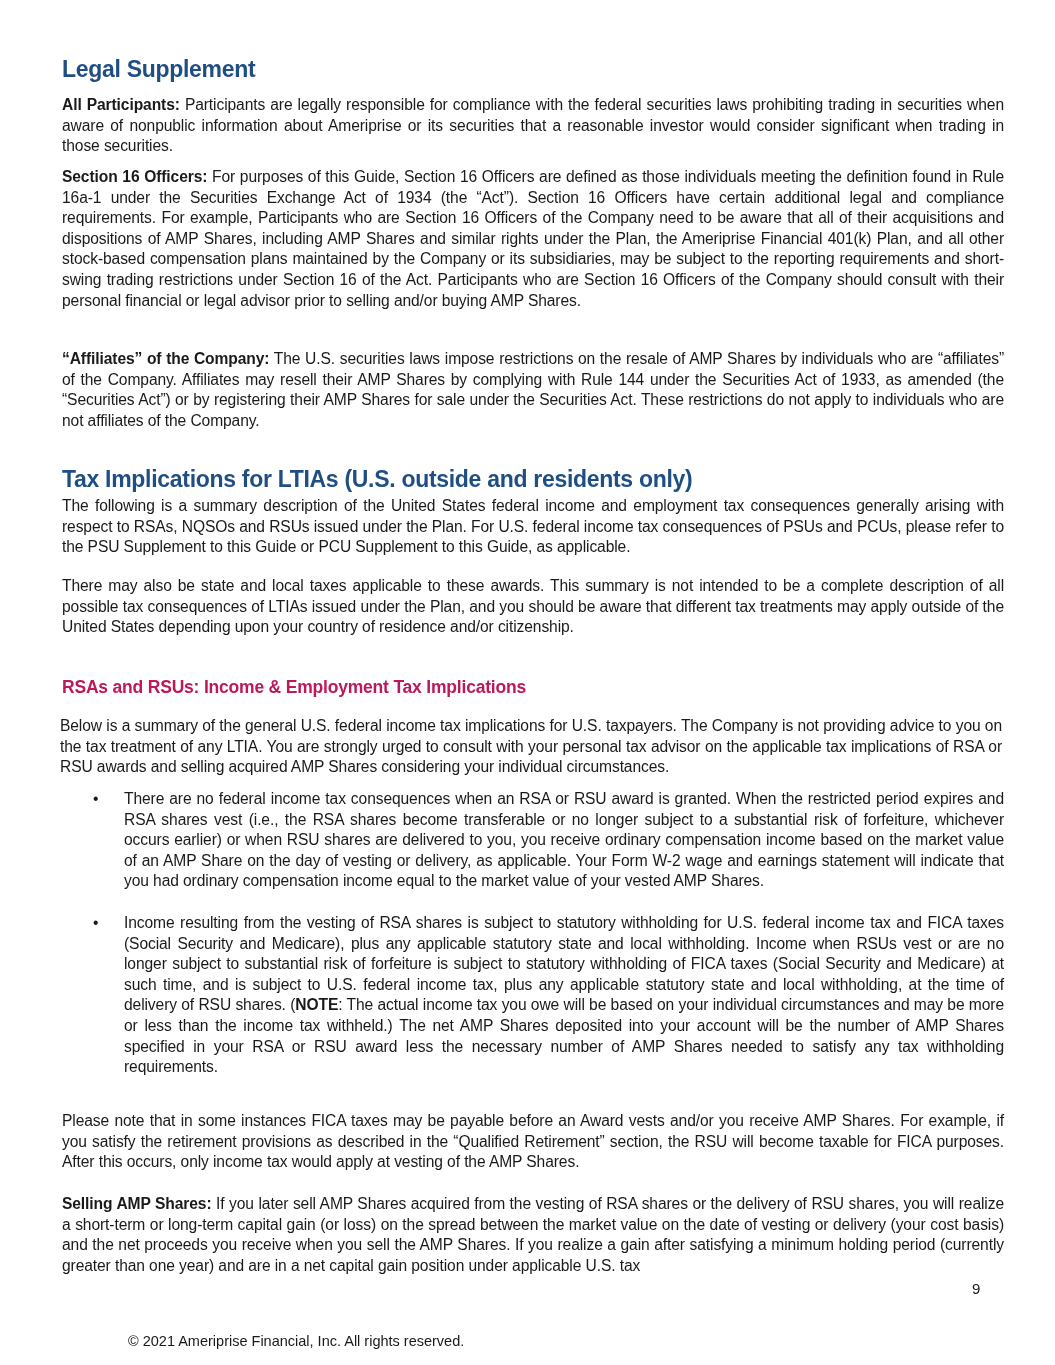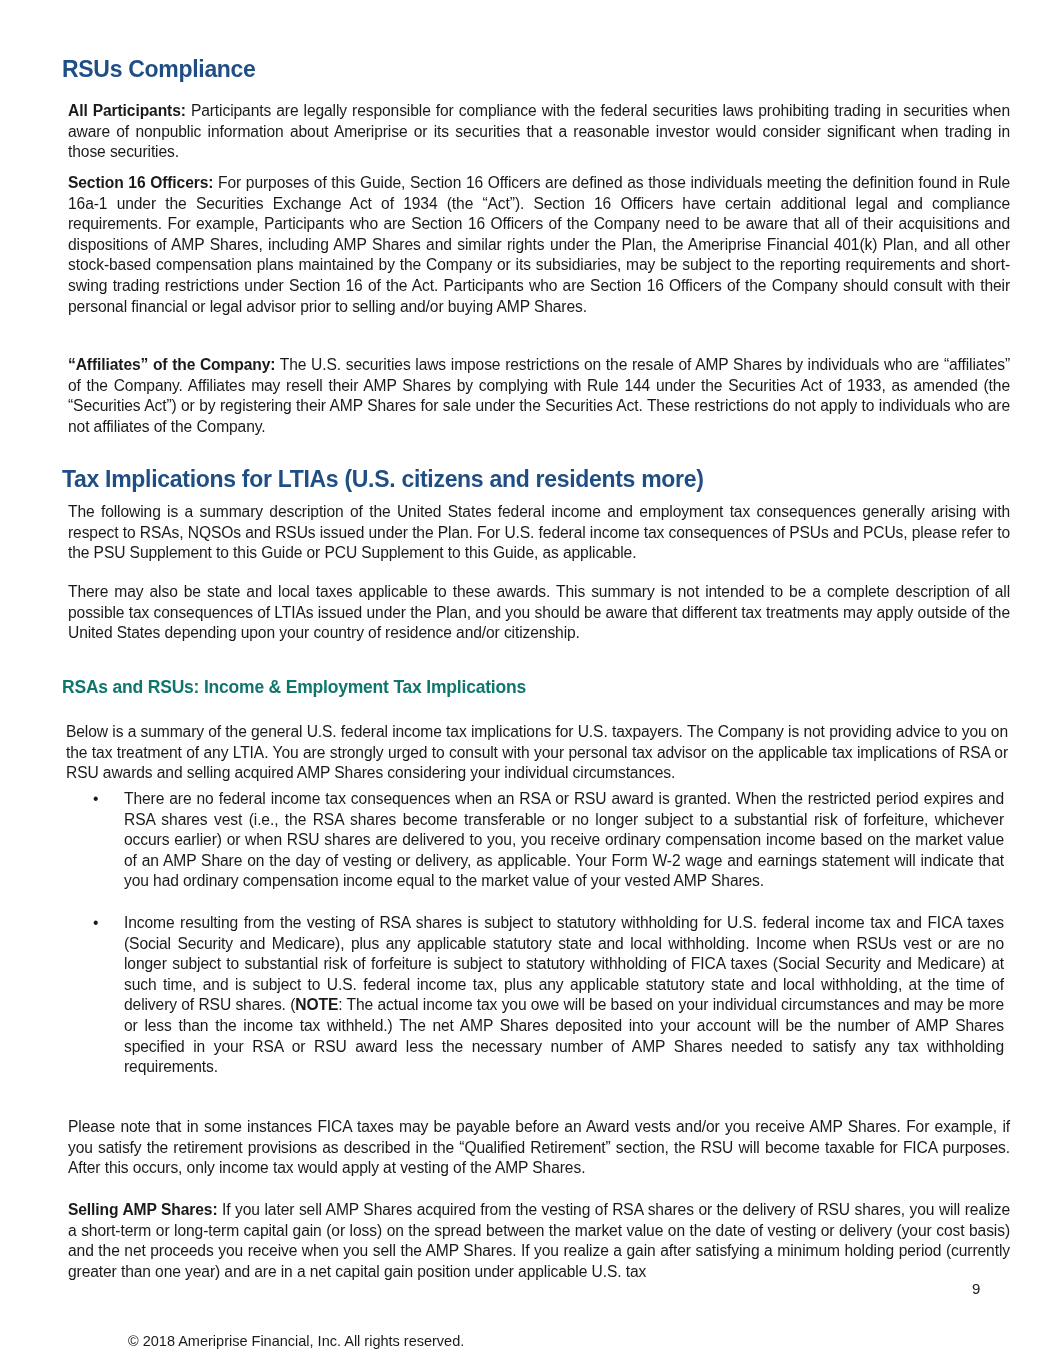--- a/index.html
+++ b/index.html
@@ -9,49 +9,49 @@
     color: #1a1a1a;
   }
   .page { position: absolute; left: 62px; top: 0; width: 942px; }
   .h1 {
     position: absolute; left: 0;
     font-weight: bold; color: #1f4e85; font-size: 23px; letter-spacing: -0.3px;
     margin: 0; white-space: nowrap;
   }
   .h2 {
     position: absolute; left: 0;
-    color: #0f766e; font-size: 17.5px; margin: 0; white-space: nowrap; letter-spacing: -0.2px;
+    color: #be185d; font-size: 17.5px; margin: 0; white-space: nowrap; letter-spacing: -0.2px;
   }
   .para {
     position: absolute; left: 0; width: 942px;
-    font-size: 15.6px; line-height: 20.6px; text-align: justify; margin: 6px;
+    font-size: 15.6px; line-height: 20.6px; text-align: justify; margin: 0;
     letter-spacing: -0.1px;
   }
   .para b { font-weight: bold; }
   .bullet-list { position: absolute; left: 0; width: 942px; margin: 0; padding: 0; list-style: none; }
   .bullet-item { position: relative; padding-left: 62px; font-size: 15.6px; line-height: 20.6px; text-align: justify; letter-spacing: -0.1px; }
   .bullet-dot { position: absolute; left: 31px; top: 0; }
   .bold-para { font-weight: normal; }
   .page-number { position: absolute; left: 972px; top: 1280px; font-size: 15px; }
   .footer { position: absolute; left: 128px; top: 1333px; font-size: 14.5px; }
 </style>
 </head>
 <body>
 
 <div class="page">
 
-  <h1 class="h1" style="top:56px;">RSUs Compliance</h1>
+  <h1 class="h1" style="top:56px;">Legal Supplement</h1>
 
   <p class="para" style="top:95px;"><b>All Participants:</b><span>  Participants are legally responsible for compliance with the federal securities laws prohibiting trading in securities when aware of nonpublic information about Ameriprise or its securities that a reasonable investor would consider significant when trading in those securities.</span></p>
 
   <p class="para" style="top:167px;"><b>Section 16 Officers:</b><span> For purposes of this Guide, Section 16 Officers are defined as those individuals meeting the definition found in Rule 16a-1 under the Securities Exchange Act of 1934 (the “Act”).  Section 16 Officers have certain additional legal and compliance requirements. For example, Participants who are Section 16 Officers of the Company need to be aware that all of their acquisitions and dispositions of AMP Shares, including AMP Shares and similar rights under the Plan, the Ameriprise Financial 401(k) Plan, and all other stock-based compensation plans maintained by the Company or its subsidiaries, may be subject to the reporting requirements and short-swing trading restrictions under Section 16 of the Act. Participants who are Section 16 Officers of the Company should consult with their personal financial or legal advisor prior to selling and/or buying AMP Shares.</span></p>
 
   <p class="para" style="top:349px;"><b>“Affiliates” of the Company:</b><span>  The U.S. securities laws impose restrictions on the resale of AMP Shares by individuals who are “affiliates” of the Company. Affiliates may resell their AMP Shares by complying with Rule 144 under the Securities Act of 1933, as amended (the “Securities Act”) or by registering their AMP Shares for sale under the Securities Act. These restrictions do not apply to individuals who are not affiliates of the Company.</span></p>
 
-  <h1 class="h1" style="top:466px;">Tax Implications for LTIAs (U.S. citizens and residents more)</h1>
+  <h1 class="h1" style="top:466px;">Tax Implications for LTIAs (U.S. outside and residents only)</h1>
 
   <p class="para" style="top:496px;">The following is a summary description of the United States federal income and employment tax consequences generally arising with respect to RSAs, NQSOs and RSUs issued under the Plan. For U.S. federal income tax consequences of PSUs and PCUs, please refer to the PSU Supplement to this Guide or PCU Supplement to this Guide, as applicable.</p>
 
   <p class="para" style="top:576px;">There may also be state and local taxes applicable to these awards. This summary is not intended to be a complete description of all possible tax consequences of LTIAs issued under the Plan, and you should be aware that different tax treatments may apply outside of the United States depending upon your country of residence and/or citizenship.</p>
 
   <h2 class="h2" style="top:677px;">RSAs and RSUs: Income &amp; Employment Tax Implications</h2>
 
   <p class="para" style="top:716px; left:-2px;">Below is a summary of the general U.S. federal income tax implications for U.S. taxpayers. The Company is not providing advice to you on the tax treatment of any LTIA. You are strongly urged to consult with your personal tax advisor on the applicable tax implications of RSA or RSU awards and selling acquired AMP Shares considering your individual circumstances.</p>
 
   <ul class="bullet-list" style="top:789px;">
@@ -65,13 +65,13 @@
     </li>
   </ul>
 
   <p class="para bold-para" style="top:1111px;">Please note that in some instances FICA taxes may be payable before an Award vests and/or you receive AMP Shares. For example, if you satisfy the retirement provisions as described in the “Qualified Retirement” section, the RSU will become taxable for FICA purposes. After this occurs, only income tax would apply at vesting of the AMP Shares.</p>
 
   <p class="para" style="top:1194px;"><b>Selling AMP Shares:</b><span> If you later sell AMP Shares acquired from the vesting of RSA shares or the delivery of RSU shares, you will realize a short-term or long-term capital gain (or loss) on the spread between the market value on the date of vesting or delivery (your cost basis) and the net proceeds you receive when you sell the AMP Shares. If you realize a gain after satisfying a minimum holding period (currently greater than one year) and are in a net capital gain position under applicable U.S. tax</span></p>
 
 </div>
 
 <div class="page-number">9</div>
-<div class="footer">© 2018 Ameriprise Financial, Inc. All rights reserved.</div>
+<div class="footer">© 2021 Ameriprise Financial, Inc. All rights reserved.</div>
 
 </body></html>

